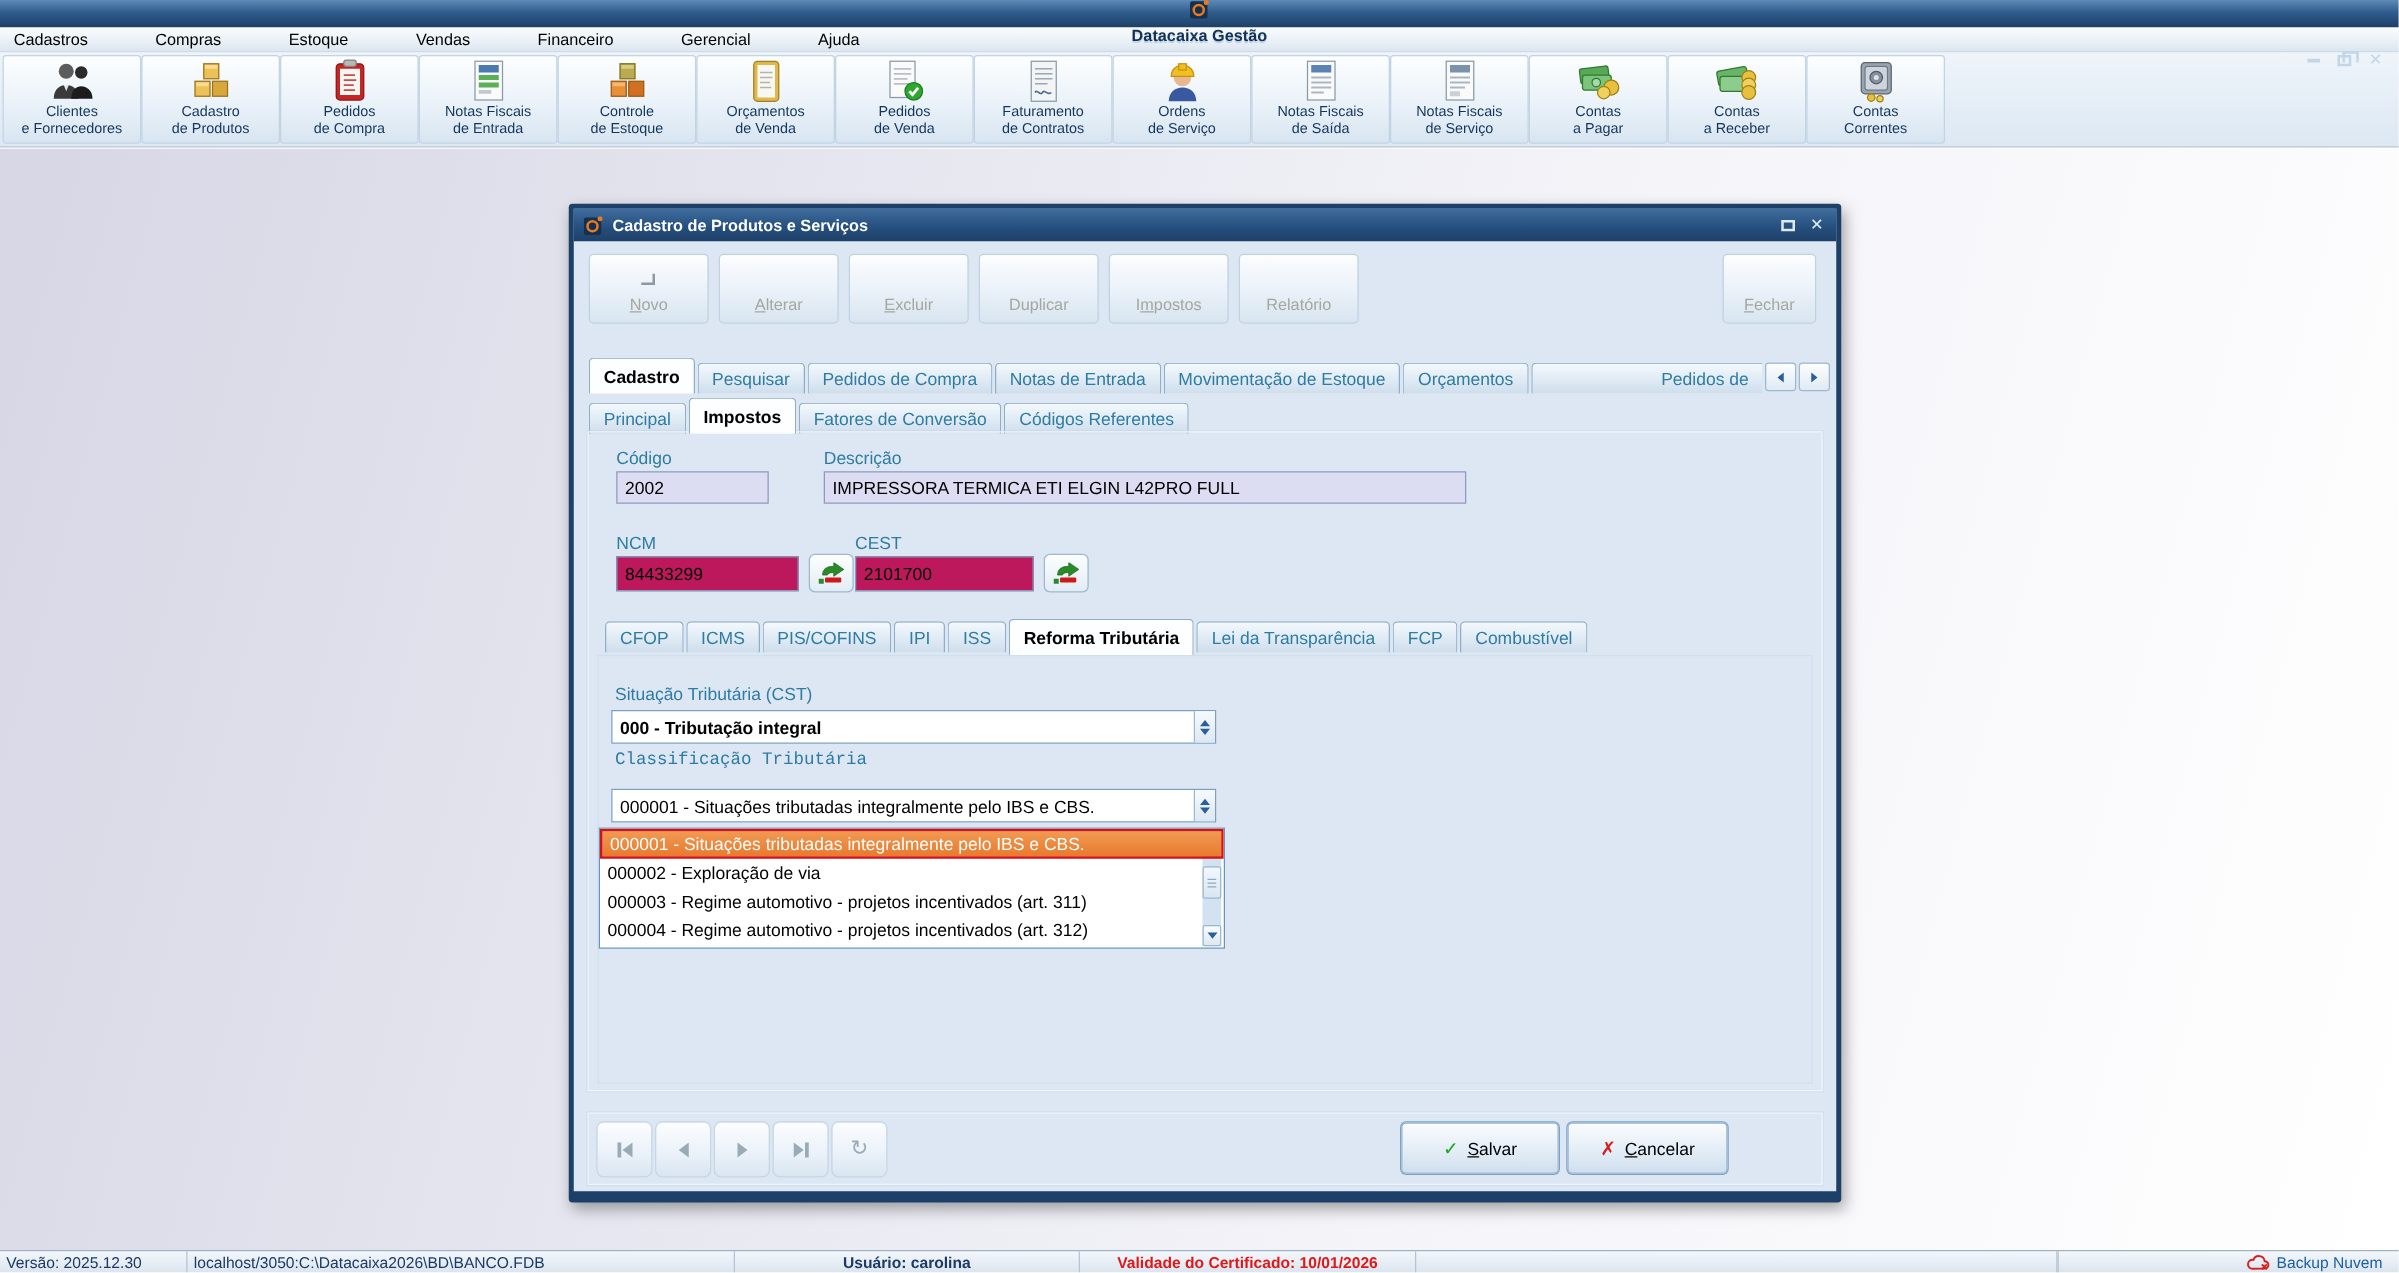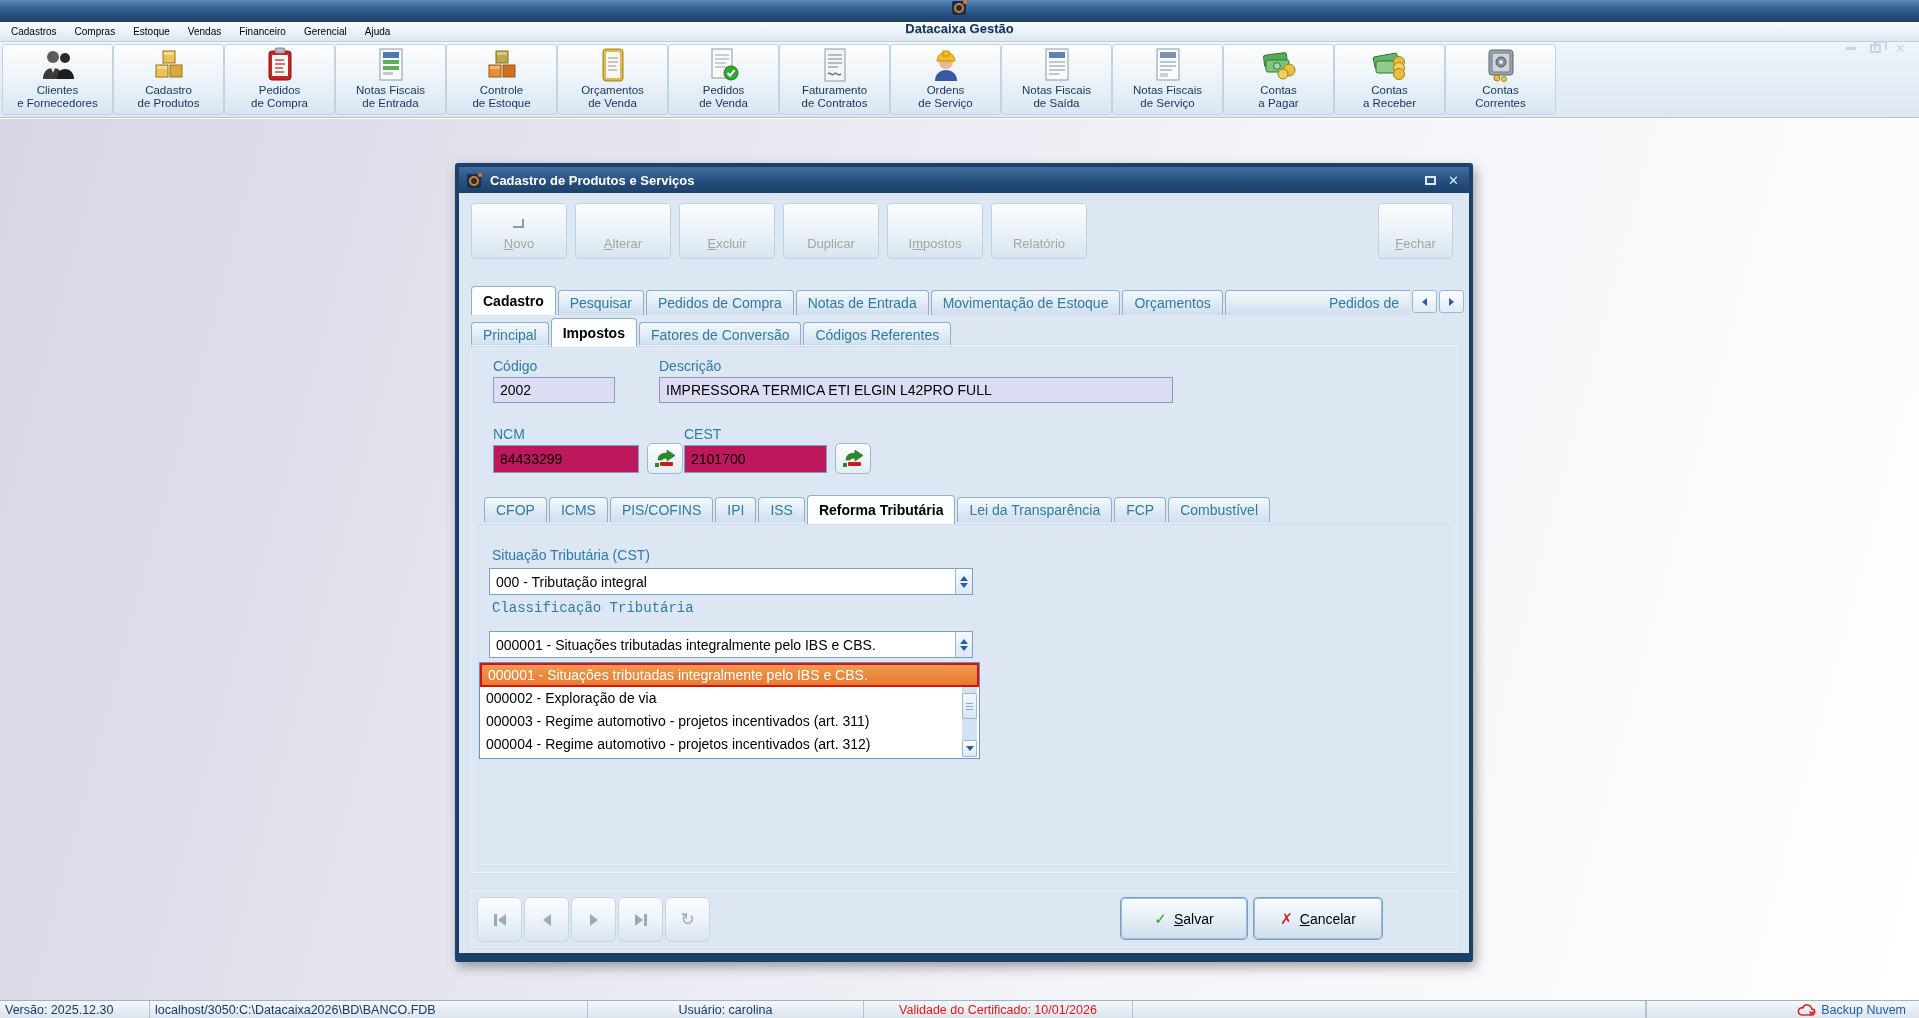--- a/index.html
+++ b/index.html
@@ -21,21 +21,21 @@
   .wc { font-size:13px; font-weight:bold; line-height:1; cursor:default; }
   .wc-min { width:10px; height:3px; background:#c3d6e8; }
   .wc-restore { width:11px; height:9px; border:2px solid #c3d6e8; position:relative; }
   .wc-restore::before { content:""; position:absolute; left:2px; top:-5px; width:9px; height:7px; border:2px solid #c3d6e8; border-bottom:none; }
   .wc-close { font-family:"DejaVu Sans", sans-serif; }
 
   
   .menubar {
     height:20px; display:flex; align-items:center; padding-left:2px;
     background:linear-gradient(#fbfdfe,#dce6f0); border-bottom:1px solid #c2d1df;
-    font-size:10px; color:#000;
+    font-size:13px; color:#000;gap:36px;
   }
   .menu-item { padding:2px 9px; cursor:default; }
 
   
   .toolbar {
     height:76px; display:flex; align-items:stretch; padding:1px 2px;
     background:linear-gradient(#eef4fa,#dde8f3); border-bottom:1px solid #b2c2d2;
   }
   .tool-btn {
     width:111px; margin:1px 0; display:flex; flex-direction:column; align-items:center; justify-content:flex-end;
@@ -179,21 +179,21 @@
   .ic-check { color:#23a323; font-weight:bold; font-family:"DejaVu Sans", sans-serif; font-size:15px; }
   .ic-cross { color:#d41f1f; font-weight:bold; font-family:"DejaVu Sans", sans-serif; font-size:15px; }
 
   
   .statusbar {
     position:absolute; left:0; bottom:0; width:1919px; height:18px;
     background:linear-gradient(#f3f7fb,#dbe5ef); border-top:1px solid #9fb2c4;
     display:flex; align-items:center; font-size:12.5px; color:#1c3a66;
   }
   .sb-sec { height:100%; display:flex; align-items:center; border-right:1px solid #b5c4d4; padding:0 5px; white-space:nowrap; overflow:hidden; }
-  .sb-sec.center { justify-content:center; }
+  .sb-sec.center { justify-content:center;font-weight:bold; }
   .sb-cert { color:#e01818; }
   .sb-backup { margin-left:auto; border-right:none; border-left:1px solid #b5c4d4; justify-content:flex-end; gap:5px; padding-right:13px; color:#1c5ea8; }
 </style>
 </head>
 <body>
 
 <div class="titlebar">
   <svg class="app-icon" viewBox="0 0 16 15">
     <rect x="0" y="1" width="14" height="14" rx="2" fill="#14304e"></rect>
     <circle cx="7" cy="8" r="4" fill="none" stroke="#e87a20" stroke-width="2"></circle>
@@ -506,21 +506,21 @@
         <span class="tab">IPI</span>
         <span class="tab">ISS</span>
         <span class="tab active">Reforma Tributária</span>
         <span class="tab">Lei da Transparência</span>
         <span class="tab">FCP</span>
         <span class="tab">Combustível</span>
       </div>
 
       <div class="tax-panel">
         <span class="lbl" style="left:13px; top:22px;">Situação Tributária (CST)</span>
-        <div class="combo" style="left:10px; top:43px; width:484px;">
+        <div class="combo" style="left:10px; top:43px; width:484px;font-weight:bold;">
           <span class="combo-value">000 - Tributação integral</span>
           <span class="spinner">
               <i class="tri-up"></i>
               <i class="tri-down"></i>
             </span>
         </div>
 
         <span class="lbl" style="left:13px; top:75px;font-family:Liberation Mono, monospace;">Classificação Tributária</span>
         <div class="combo" style="left:10px; top:106px; width:484px;">
           <span class="combo-value">000001 - Situações tributadas integralmente pelo IBS e CBS.</span>

